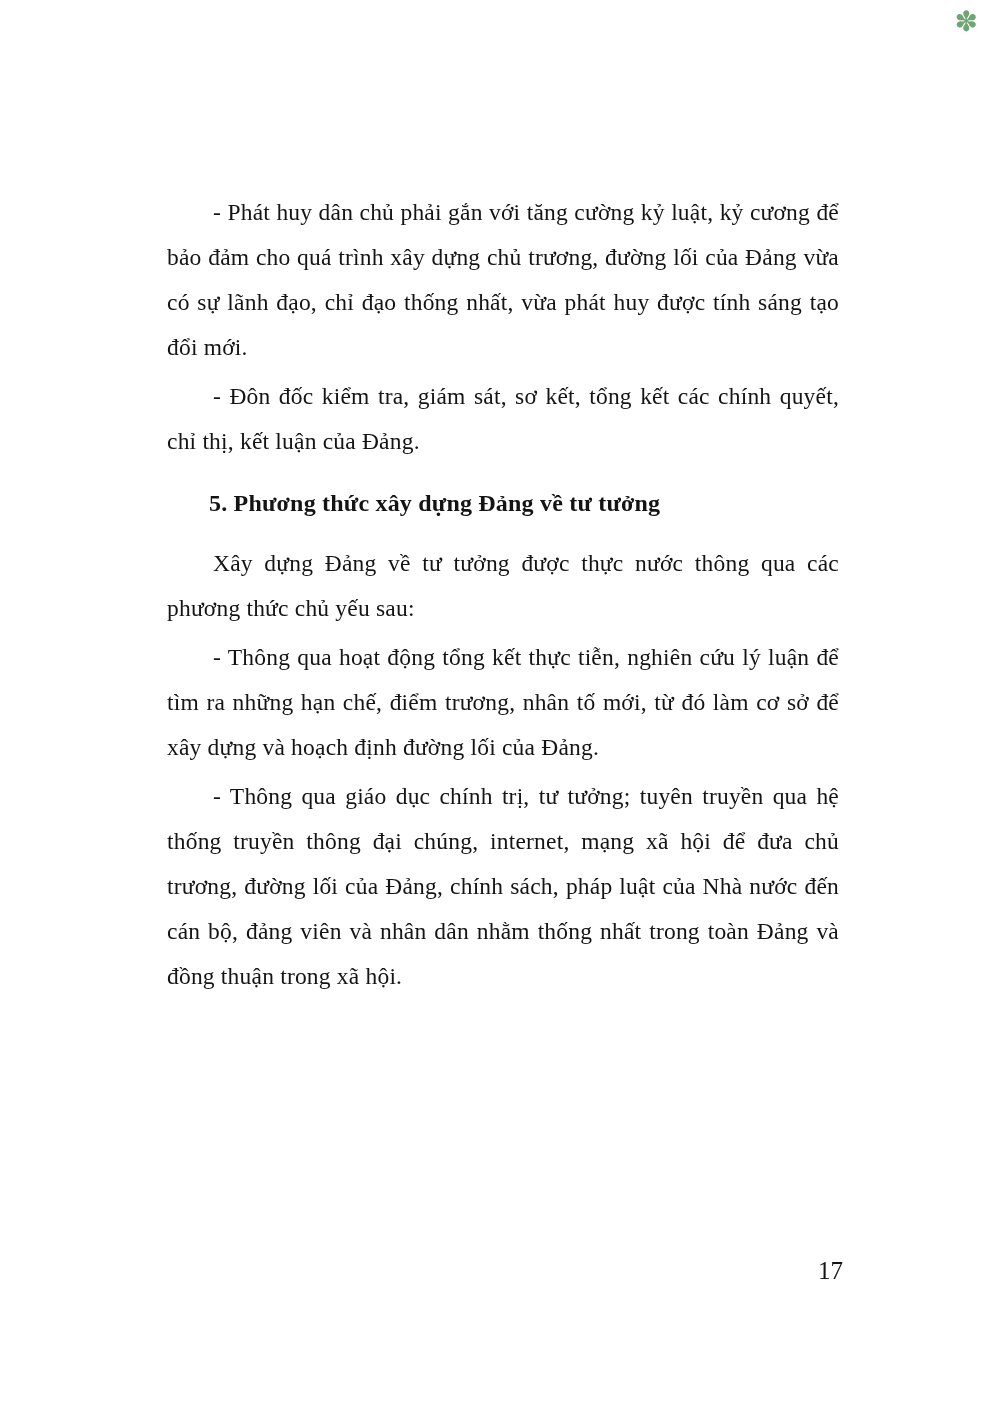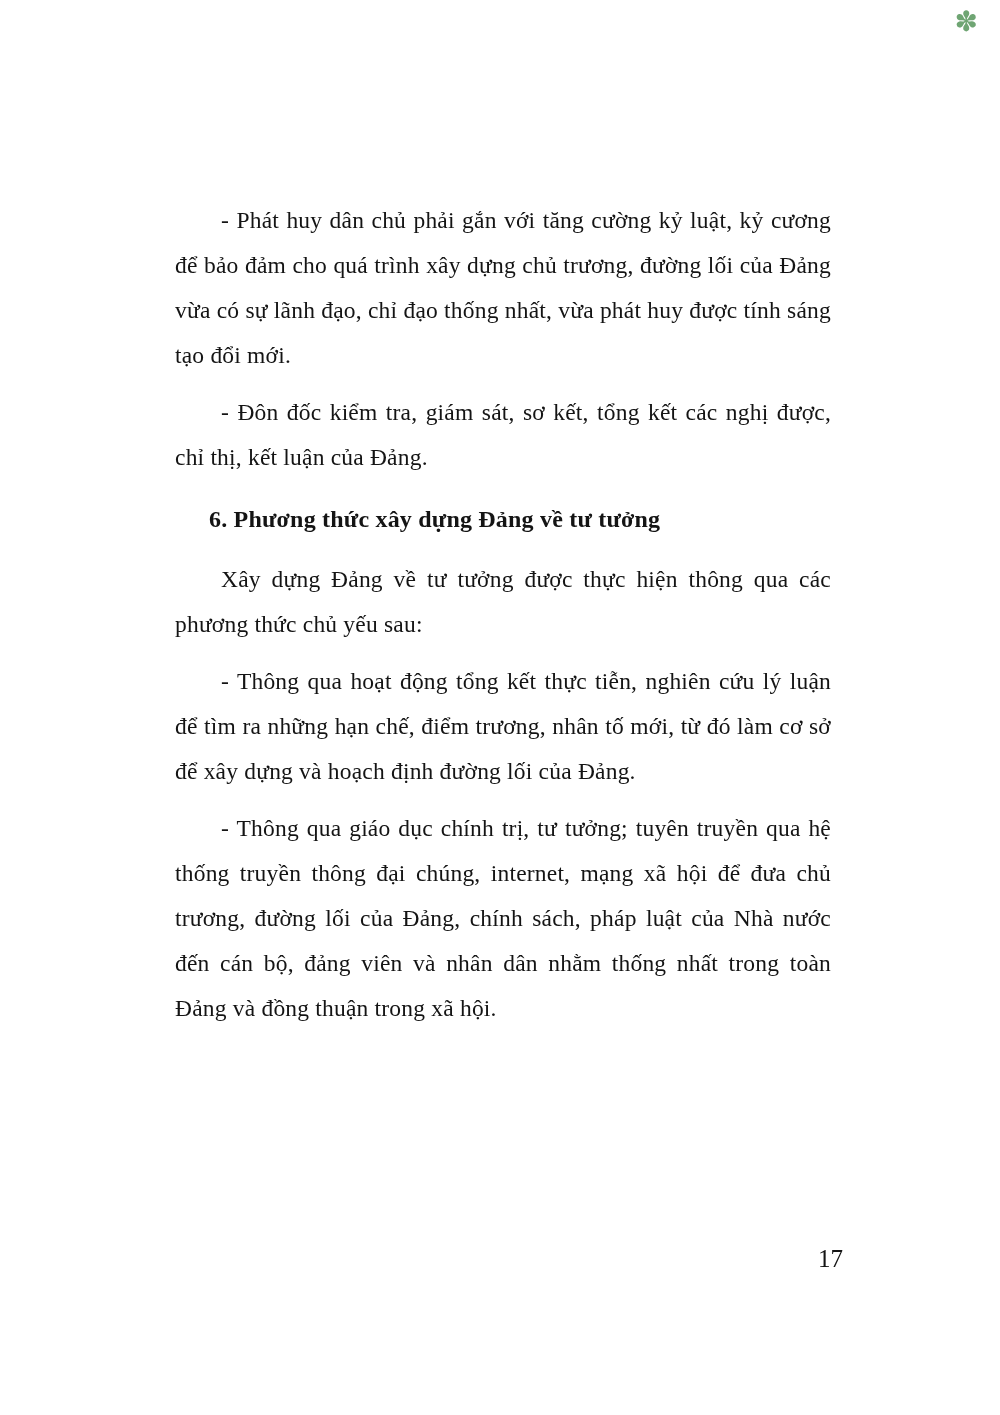--- a/index.html
+++ b/index.html
@@ -28,51 +28,51 @@
     position: absolute;
     left: 163px;
     top: 186px;
     width: 680px;
     font-size: 23.5px;
     line-height: 45px;
     text-align: justify;
     letter-spacing: 0.2px;
   }
   .text-block p {
-    margin: 12px;
+    margin: 4px;
     text-indent: 46px;
   }
   .text-block h3 {
     margin: 17px 0 15px 0;
     text-indent: 46px;
     font-size: 24px;
     line-height: 45px;
     font-weight: bold;
     text-align: left;
   }
   .page-number {
     position: absolute;
     right: 157px;
-    bottom: 144px;
+    bottom: 132px;
     font-size: 25px;
     line-height: 1;
     text-align: right;
   }
 </style>
 </head>
 <body>
 
 <div>
 
   <span class="deco-icon">✽</span>
 
   <div class="text-block">
     <p>- Phát huy dân chủ phải gắn với tăng cường kỷ luật, kỷ cương để bảo đảm cho quá trình xây dựng chủ trương, đường lối của Đảng vừa có sự lãnh đạo, chỉ đạo thống nhất, vừa phát huy được tính sáng tạo đổi mới.</p>
-    <p>- Đôn đốc kiểm tra, giám sát, sơ kết, tổng kết các nghị được, chỉ thị, kết luận của Đảng.</p>
-    <h3>6. Phương thức xây dựng Đảng về tư tưởng</h3>
-    <p>Xây dựng Đảng về tư tưởng được thực hiện thông qua các phương thức chủ yếu sau:</p>
+    <p>- Đôn đốc kiểm tra, giám sát, sơ kết, tổng kết các chính quyết, chỉ thị, kết luận của Đảng.</p>
+    <h3>5. Phương thức xây dựng Đảng về tư tưởng</h3>
+    <p>Xây dựng Đảng về tư tưởng được thực nước thông qua các phương thức chủ yếu sau:</p>
     <p>- Thông qua hoạt động tổng kết thực tiễn, nghiên cứu lý luận để tìm ra những hạn chế, điểm trương, nhân tố mới, từ đó làm cơ sở để xây dựng và hoạch định đường lối của Đảng.</p>
     <p>- Thông qua giáo dục chính trị, tư tưởng; tuyên truyền qua hệ thống truyền thông đại chúng, internet, mạng xã hội để đưa chủ trương, đường lối của Đảng, chính sách, pháp luật của Nhà nước đến cán bộ, đảng viên và nhân dân nhằm thống nhất trong toàn Đảng và đồng thuận trong xã hội.</p>
   </div>
 
   <div class="page-number">17</div>
 
 </div>
 
 </body></html>

